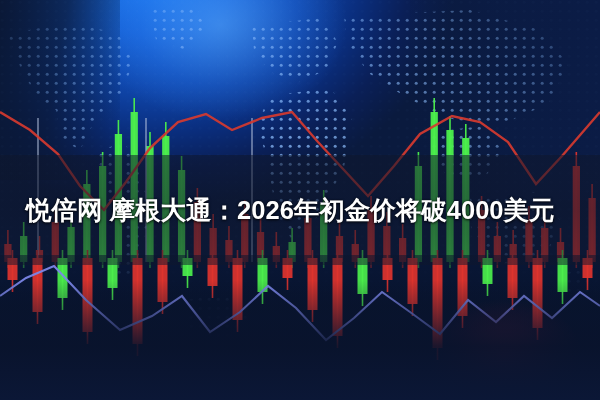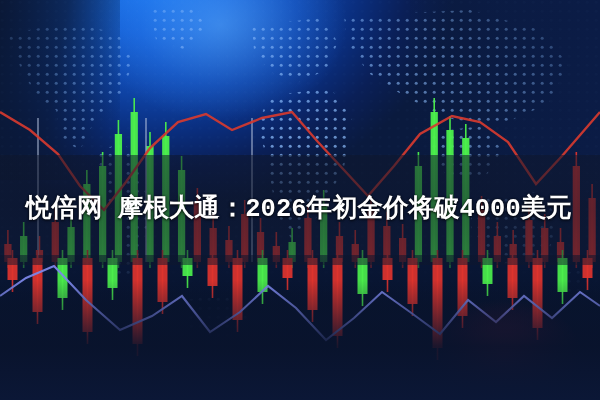--- a/index.html
+++ b/index.html
@@ -1,20 +1,20 @@
 <!DOCTYPE html>
 <html><head>
 <meta charset="utf-8">
 <style>
   html,body{margin:0;padding:0;background:#0a1530;}
   #stage{
     position:relative;
     width:600px;height:400px;
     overflow:hidden;
-    font-family:Liberation Mono, monospace;
+    font-family:Liberation Sans, sans-serif;
     background:#0b1838;
   }
 
   
   .bg-base{
     position:absolute;inset:0;
     background:
       radial-gradient(ellipse 300px 230px at 26% -6%, #1f7ff5 0%, #1663d8 26%, #0f47ad 48%, #0a2e7e 68%, #0a1f57 84%, #0a1a3e 100%),
       linear-gradient(180deg,#0c2258 0%, #0d2a6b 30%, #0a1f4f 60%, #091634 100%);
   }

